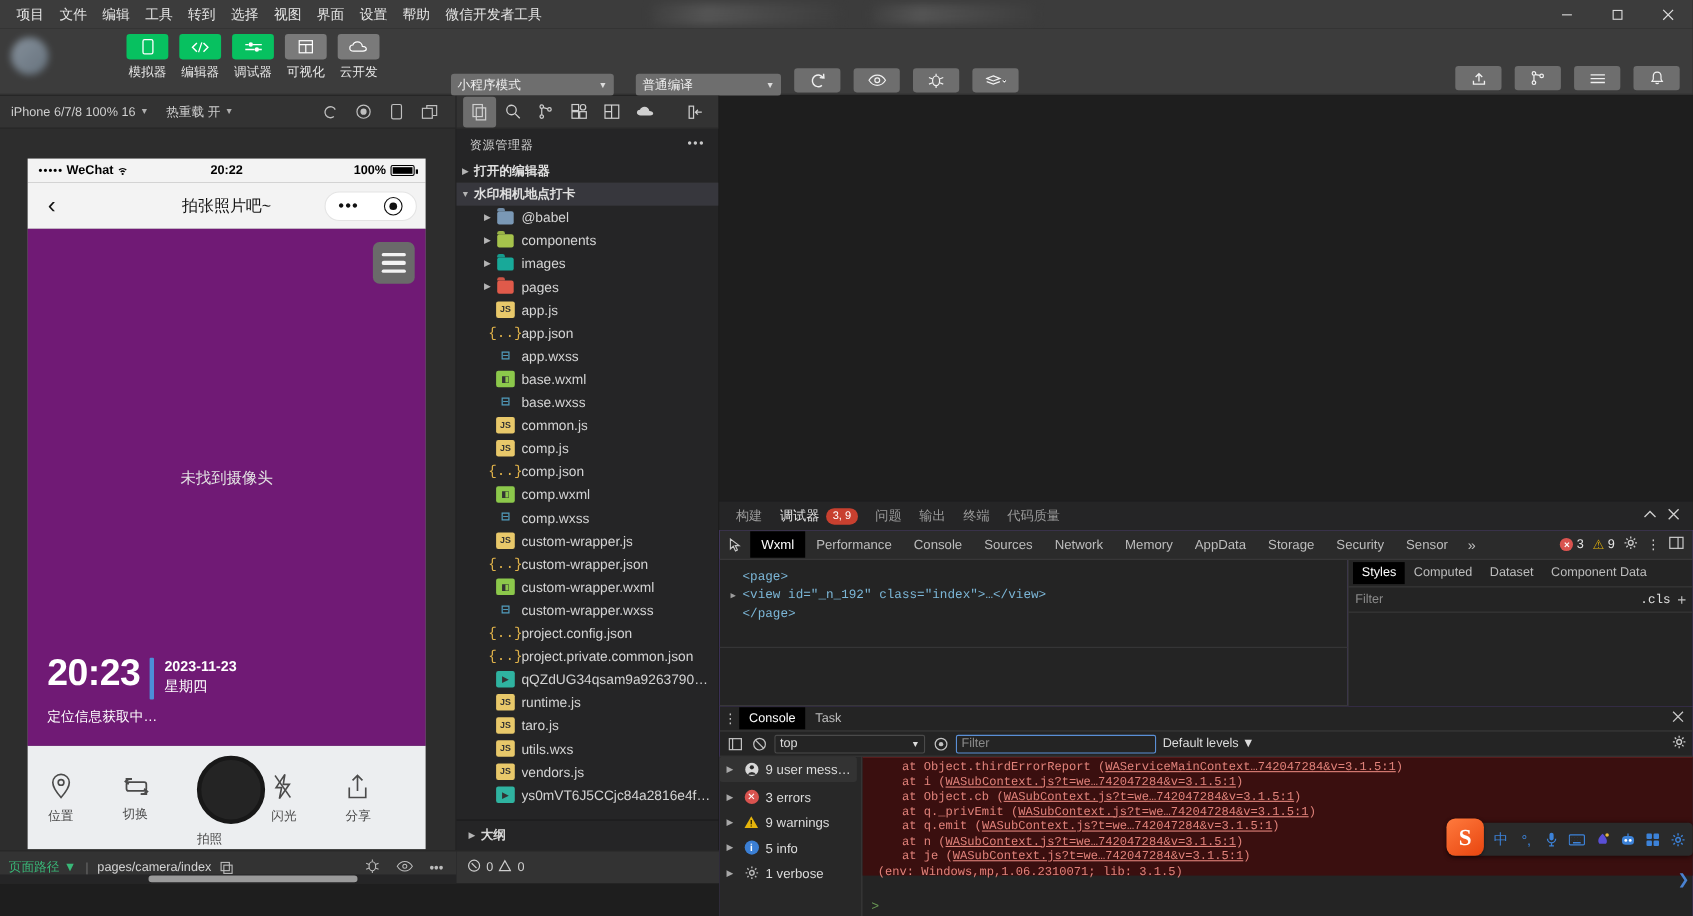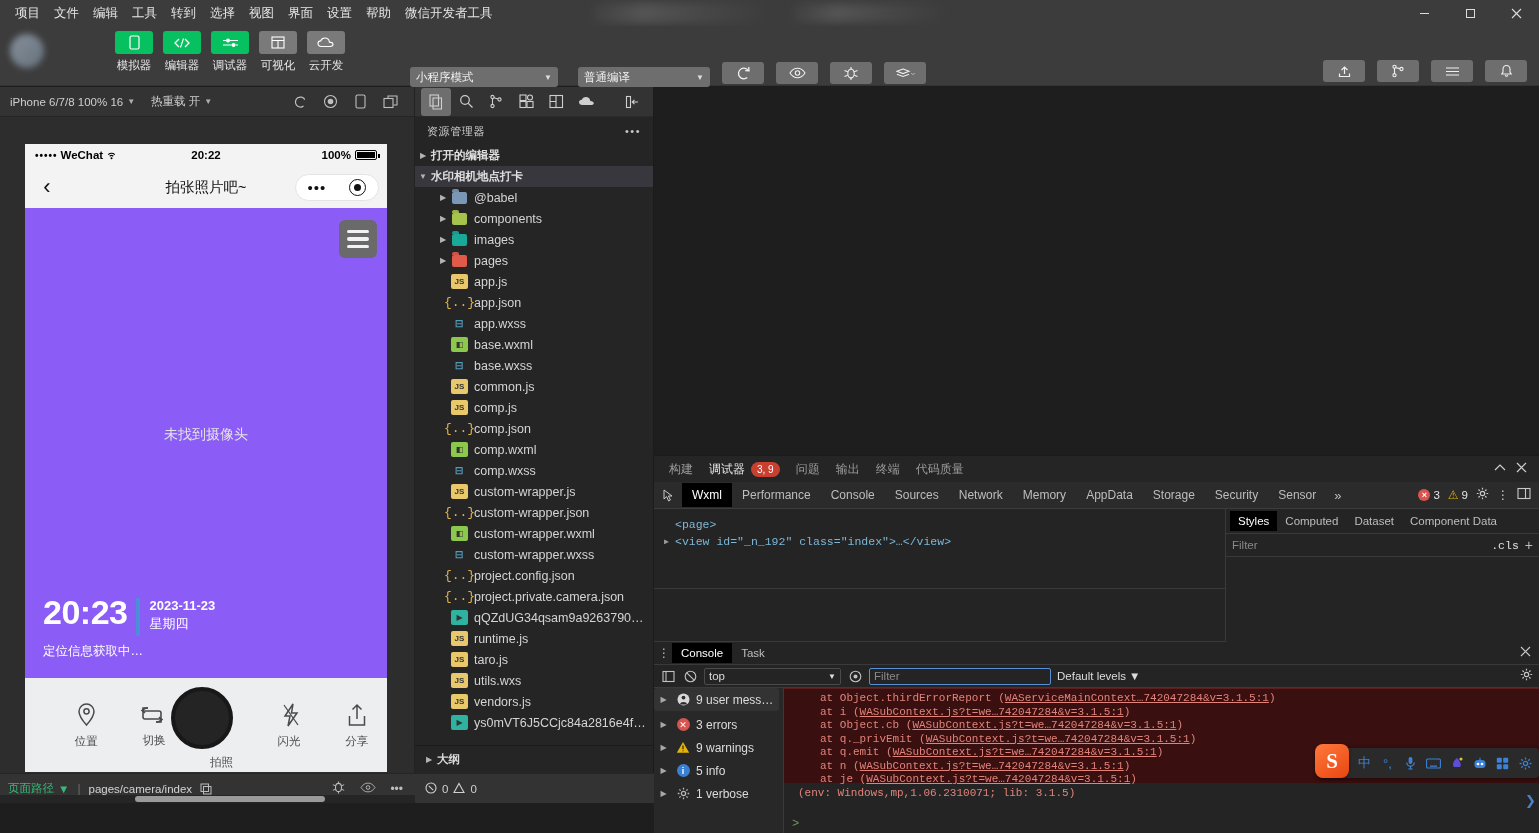--- a/index.html
+++ b/index.html
@@ -117,21 +117,21 @@
     background:#fff; display:flex; align-items:center; justify-content:space-around;
     border:1px solid #e4e4e4;
   }
   .caps .more{ font-size:15px; letter-spacing:1px; line-height:0.6; color:#111; }
   .caps .target{
     width:17px; height:17px; border:1.7px solid #111; border-radius:50%;
     display:flex; align-items:center; justify-content:center;
   }
   .caps .target i{ width:7px; height:7px; background:#111; border-radius:50%; display:block; }
 
-  .cam-area{ position:relative; height:470px; background:#8b5cf6; }
+  .cam-area{ position:relative; height:470px; background:#701a75; }
   .hamb{
     position:absolute; right:10px; top:12px; width:38px; height:38px; border-radius:6px;
     background:#6a6a6a; display:flex; flex-direction:column; align-items:center; justify-content:center; gap:4px;
   }
   .hamb span{ display:block; width:22px; height:3.5px; background:#f2f2f2; border-radius:2px; }
   .nocam{
     position:absolute; left:0; right:0; top:218px; text-align:center;
     color:#e3e3e3; font-size:14px;
   }
   .wm{ position:absolute; left:18px; bottom:18px; color:#fff; }
@@ -140,21 +140,21 @@
   .wm-div{ width:4px; height:38px; background:#4c8ed8; border-radius:1px; margin-top:2px; }
   .wm-dt{ display:flex; flex-direction:column; gap:2px; padding-top:2px; }
   .wm-date{ font-size:13px; font-weight:bold; }
   .wm-week{ font-size:13px; font-weight:normal; }
   .wm-loc{ font-size:12.5px; margin-top:7px; }
 
   .cam-ctl{
     height:94px; background:#eceef0; display:flex; align-items:center;
     justify-content:space-around; padding:0 12px;
   }
-  .cc{ display:flex; flex-direction:column; align-items:flex-end; gap:6px; color:#4b4b4b; width:54px; }
+  .cc{ display:flex; flex-direction:column; align-items:flex-start; gap:6px; color:#4b4b4b; width:54px; }
   .cc .lbl{ font-size:11.5px; }
   .shutter{
     width:62px; height:62px; border-radius:50%; border:4px solid #181818; background:#242424;
   }
   .cc.shoot{ margin-top:6px; }
 
   .sim-status{
     position:absolute; left:0; bottom:0; width:415px; height:30px; background:#333333;
     display:flex; align-items:center; border-top:1px solid #262626; padding:0 8px;
   }
@@ -317,21 +317,21 @@
   .cs-row .tw2{ width:13px; text-align:center; font-size:8px; color:#a8a8a8; }
   .cs-row .ic2{ width:16px; display:flex; align-items:center; justify-content:center; }
   .cs-row .txt{ overflow:hidden; white-space:nowrap; text-overflow:ellipsis; }
   .dot-ic{ width:13px; height:13px; border-radius:50%; display:flex; align-items:center; justify-content:center;
     font-size:9px; color:#fff; font-weight:bold; }
 
   .con-main{ flex:1; position:relative; overflow:hidden; }
   .err-block{
     position:absolute; left:0; top:0; right:0; background:#3a0f0f; border-top:1px solid #5c1f1f;
     font-family:"Liberation Mono","DejaVu Sans Mono",monospace; font-size:11px; color:#e2837b;
-    padding:3px 0 4px 0; height:95px;
+    padding:3px 0 4px 0; height:108px;
   }
   .err-line{ height:13.5px; white-space:pre; padding-left:36px; }
   .err-line .u{ text-decoration:underline; }
   .err-env{ padding-left:14px; }
   .con-prompt{
     position:absolute; left:0; bottom:0; height:20px; display:flex; align-items:center;
     color:#6a9955; padding-left:8px; font-family:"Liberation Mono",monospace; font-size:12px;
   }
   .scroll-arrow{
     position:absolute; right:3px; bottom:26px; color:#4a82d0; font-size:13px;
@@ -920,21 +920,21 @@
             <span class="json-ic">{..}</span>
           </span>
           <span class="fname">project.config.json</span>
         </div>
         <div class="row">
           <span style="width:20px;flex:0 0 20px"></span>
           <span class="tw none">▶</span>
           <span class="fi">
             <span class="json-ic">{..}</span>
           </span>
-          <span class="fname">project.private.camera.json</span>
+          <span class="fname">project.private.common.json</span>
         </div>
         <div class="row">
           <span style="width:20px;flex:0 0 20px"></span>
           <span class="tw none">▶</span>
           <span class="fi">
             <span class="badge-ic" style="background:#2fb3a0">▶</span>
           </span>
           <span class="fname">qQZdUG34qsam9a9263790d9b…</span>
         </div>
         <div class="row">
@@ -1077,20 +1077,21 @@
                 <path d="M8.5 1.5 V11.5" stroke="#c9c9c9" stroke-width="1.1"></path>
               </svg>
           </span>
         </div>
       </div>
 
       <div class="dt-body">
         <div class="wxml-pane">
           <div class="ln"><span class="twx"></span><span class="tag">&lt;page&gt;</span></div>
           <div class="ln"><span class="twx">▶</span><span class="tag">&lt;view id="_n_192" class="index"&gt;…&lt;/view&gt;</span></div>
+          <div class="ln"><span class="twx"></span><span class="tag">&lt;/page&gt;</span></div>
         </div>
         <div class="wxml-empty"></div>
 
         <div class="styles-pane">
           <div class="sp-tabs">
             <div class="sp-tab active">Styles</div>
             <div class="sp-tab">Computed</div>
             <div class="sp-tab">Dataset</div>
             <div class="sp-tab">Component Data</div>
           </div>

